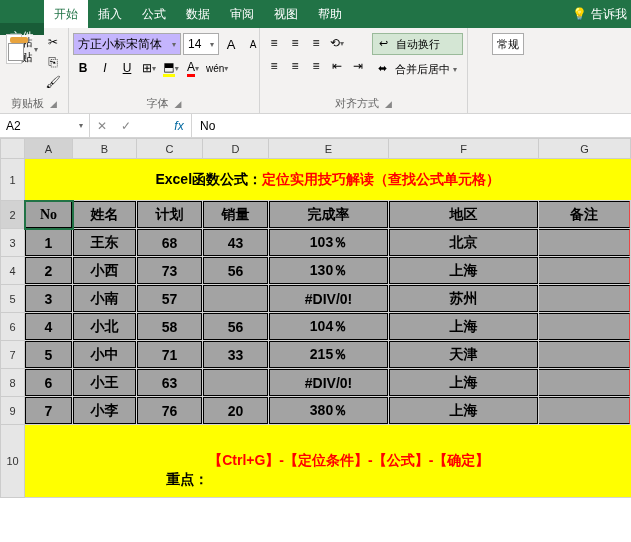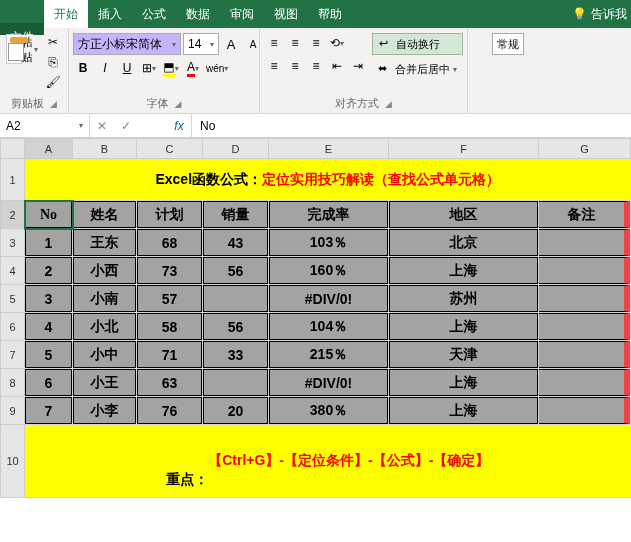--- a/index.html
+++ b/index.html
@@ -67,21 +67,21 @@
   .cell { height: 100%; display: flex; align-items: center; overflow: hidden; }
   .yellow-row td .cell { background: #ffff00; }
   .yellow-row td { border-left: none; border-right: none; }
   .yellow-row td:first-child { border-left: 1px solid #d4d4d4; }
   
   .title-cell { justify-content: center; font-weight: bold; font-size: 14px; }
   .title-black { color: #000; }
   .title-red { color: #ff0000; }
   
   .data-cell { border: 1px solid #000; justify-content: center; font-size: 14px; font-weight: bold; height: 27px; }
-  .remark-cell { border-top: 1px solid #000; border-bottom: 1px solid #000; border-right: 6px solid #ef4444; justify-content: center; font-size: 14px; font-weight: bold; height: 27px; }
+  .remark-cell { border-top: 1px solid #000; border-bottom: 1px solid #000; border-right: 1px solid #ef4444; justify-content: center; font-size: 14px; font-weight: bold; height: 27px; }
   .header-cell { font-family: SimSun, serif; }
   
   .footer-cell { justify-content: center; font-weight: bold; font-size: 14px; padding: 8px 0; }
   .footer-black { color: #000; margin-top: 38px; }
   .footer-red { color: #ff0000; }
   
   .selected th.colhdr.sel, .selected th.rowhdr.sel { background: #d2d2d2; }
   .sel-cell { outline: 2px solid #217346; outline-offset: -1px; }
   
   .colA { width: 48px; } .colB { width: 64px; } .colC { width: 66px; } .colD { width: 66px; }
@@ -315,21 +315,21 @@
           <td>
             <div class="cell data-cell">小西</div>
           </td>
           <td>
             <div class="cell data-cell">73</div>
           </td>
           <td>
             <div class="cell data-cell">56</div>
           </td>
           <td>
-            <div class="cell data-cell">160％</div>
+            <div class="cell data-cell">130％</div>
           </td>
           <td>
             <div class="cell data-cell">上海</div>
           </td>
           <td>
             <div class="cell remark-cell"></div>
           </td>
         </tr>
         <tr>
           <th class="rowhdr">5</th>

